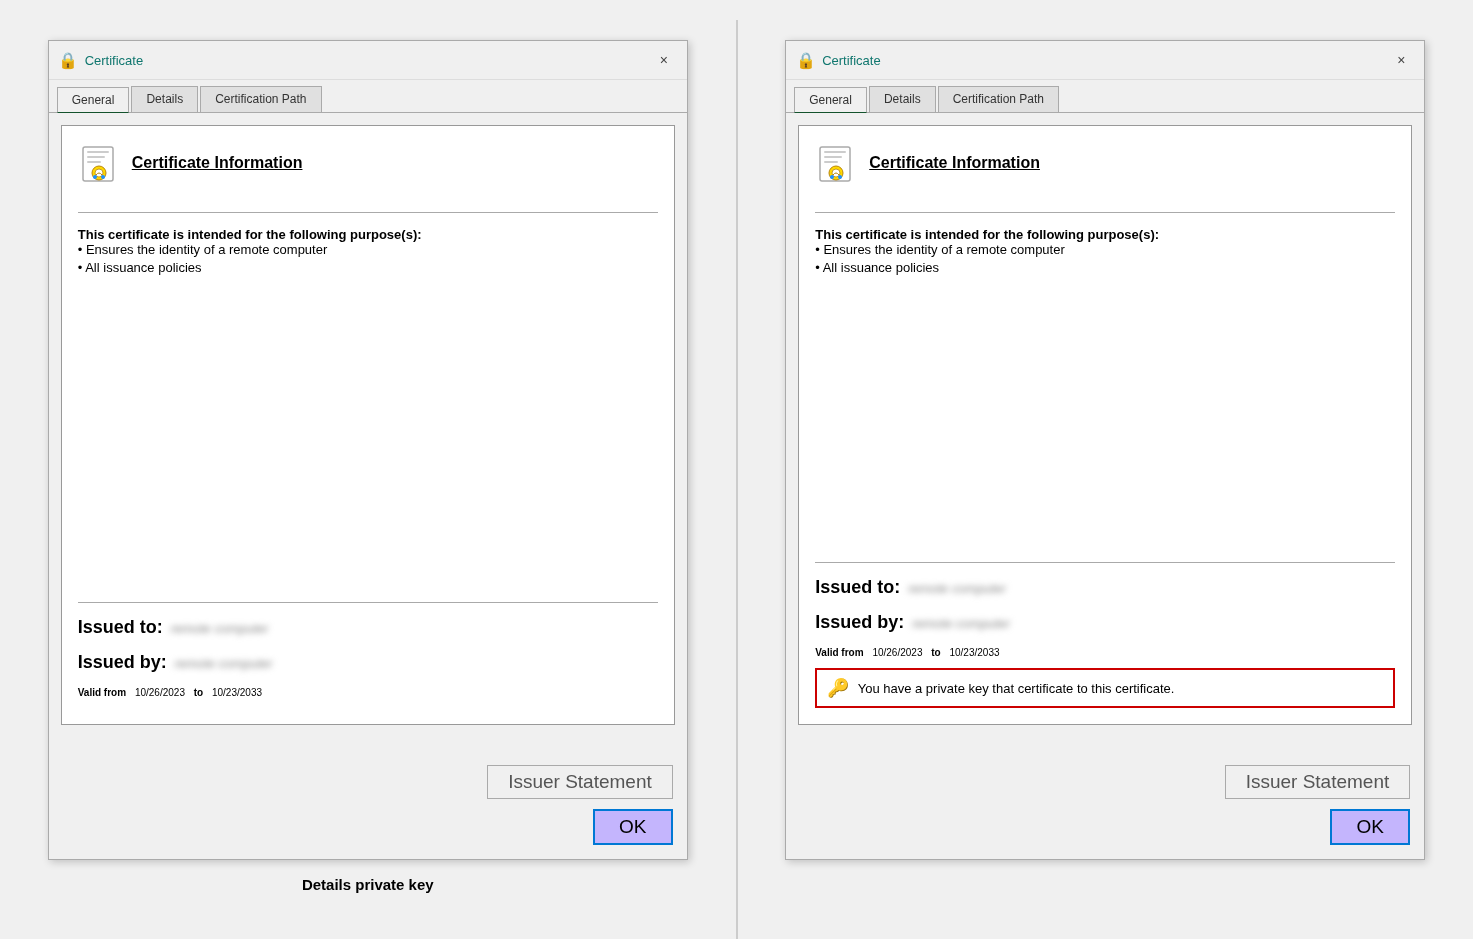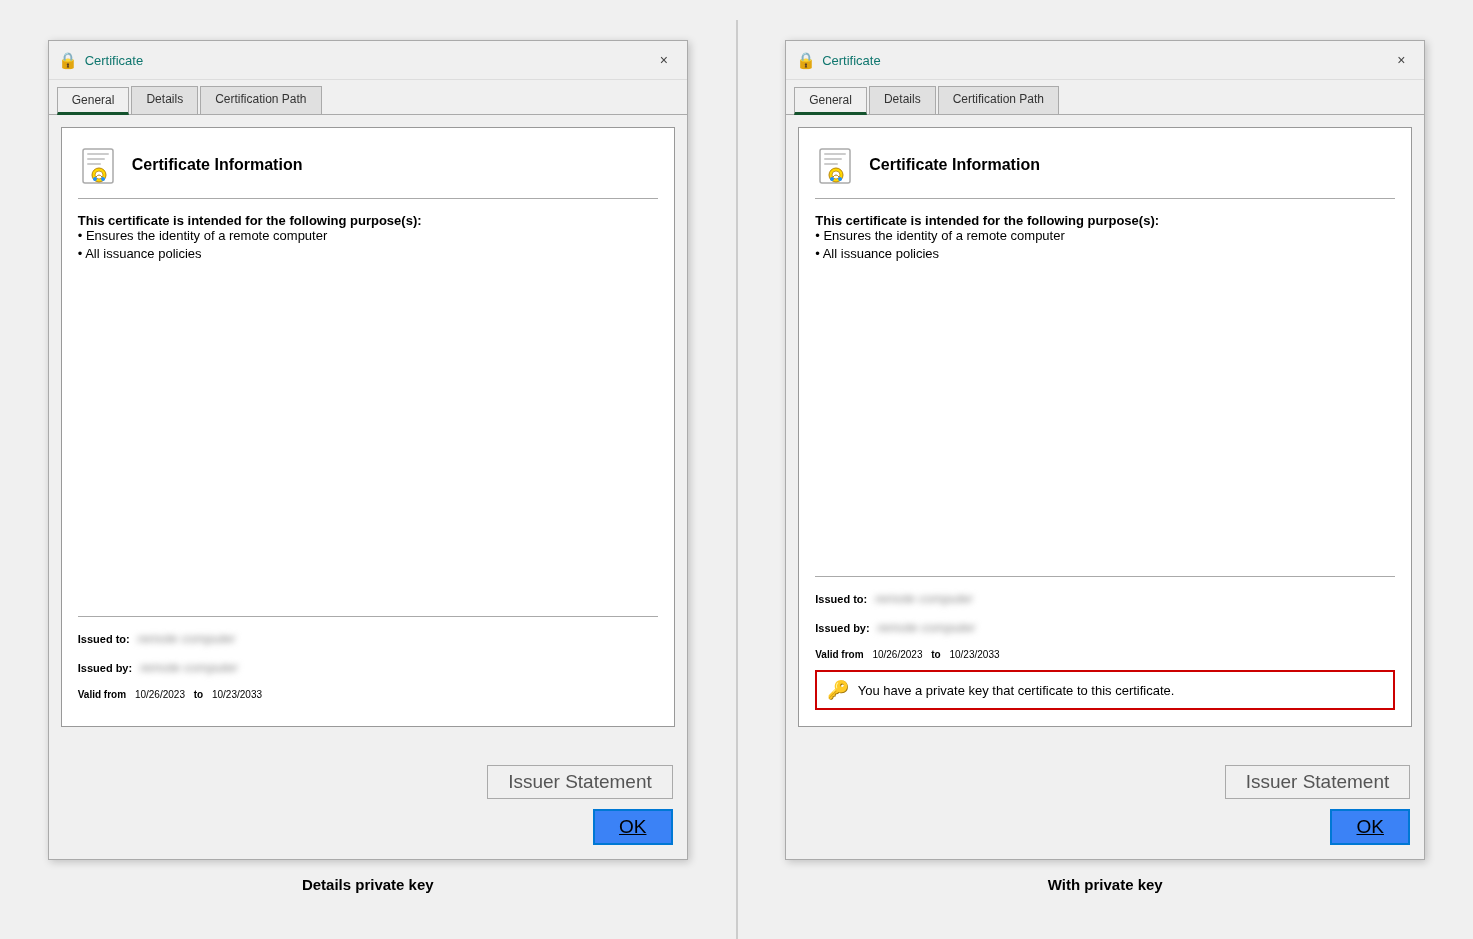--- a/index.html
+++ b/index.html
@@ -93,21 +93,21 @@
       border-bottom: none;
       background: #e0e0e0;
       cursor: pointer;
       font-size: 12px;
       color: #333;
       margin-right: 2px;
     }
     .tab.active {
       background: #f0f0f0;
       font-weight: 400;
-      border-bottom: 3px solid #14532d;
+      border-bottom: 1px solid #14532d;
       z-index: 1;
       position: relative;
       bottom: -1px;
     }
 
     
     .content-area {
       flex: 1;
       background: #f0f0f0;
       padding: 12px;
@@ -118,23 +118,24 @@
       border: 1px solid #999;
       padding: 16px;
       min-height: 600px;
       display: flex;
       flex-direction: column;
     }
     .cert-header {
       display: flex;
       align-items: center;
       gap: 12px;
-      padding-bottom: 12px;
+      padding-bottom: 28px;
       border-bottom: 1px solid #aaa;
       margin-bottom: 14px;
+      text-decoration: underline;
     }
     .cert-icon-img {
       width: 42px;
       height: 42px;
       display: flex;
       align-items: center;
       justify-content: center;
     }
     .cert-title {
       font-size: 16px;
@@ -163,21 +164,21 @@
       border-top: 1px solid #aaa;
       margin-top: auto;
       padding-top: 14px;
       flex-shrink: 0;
     }
     .cert-field {
       margin-bottom: 14px;
     }
     .cert-field-label {
       font-weight: bold;
-      font-size: 11px;
+      font-size: 18px;
       display: inline;
     }
     .cert-field-value {
       display: inline;
       font-size: 13px;
       margin-left: 4px;
       color: #888;
       font-style: italic;
       filter: blur(3px);
       user-select: none;
@@ -222,23 +223,22 @@
       border: 1px solid #aaa;
       cursor: pointer;
       min-width: 80px;
       text-align: center;
     }
     .btn-issuer {
       color: #555;
     }
     .btn-ok {
       border: 2px solid #0078d4;
-      background: #3b82f6;
+      background: #c4b5fd;
       min-width: 80px;
-      text-decoration: underline;
     }
 
     
     .cert-icon-svg {
       width: 40px;
       height: 40px;
     }
   </style>
 </head>
 <body>
@@ -384,15 +384,14 @@
       </div>
 
       <div class="window-footer">
         <button class="btn btn-issuer">Issuer Statement</button>
       </div>
       <div style="display:flex;justify-content:flex-end;padding:0 14px 14px 14px;">
         <button class="btn btn-ok">OK</button>
       </div>
     </div>
 
-    <div class="panel-label">With private key</div>
   </div>
 </div>
 
 </body></html>

